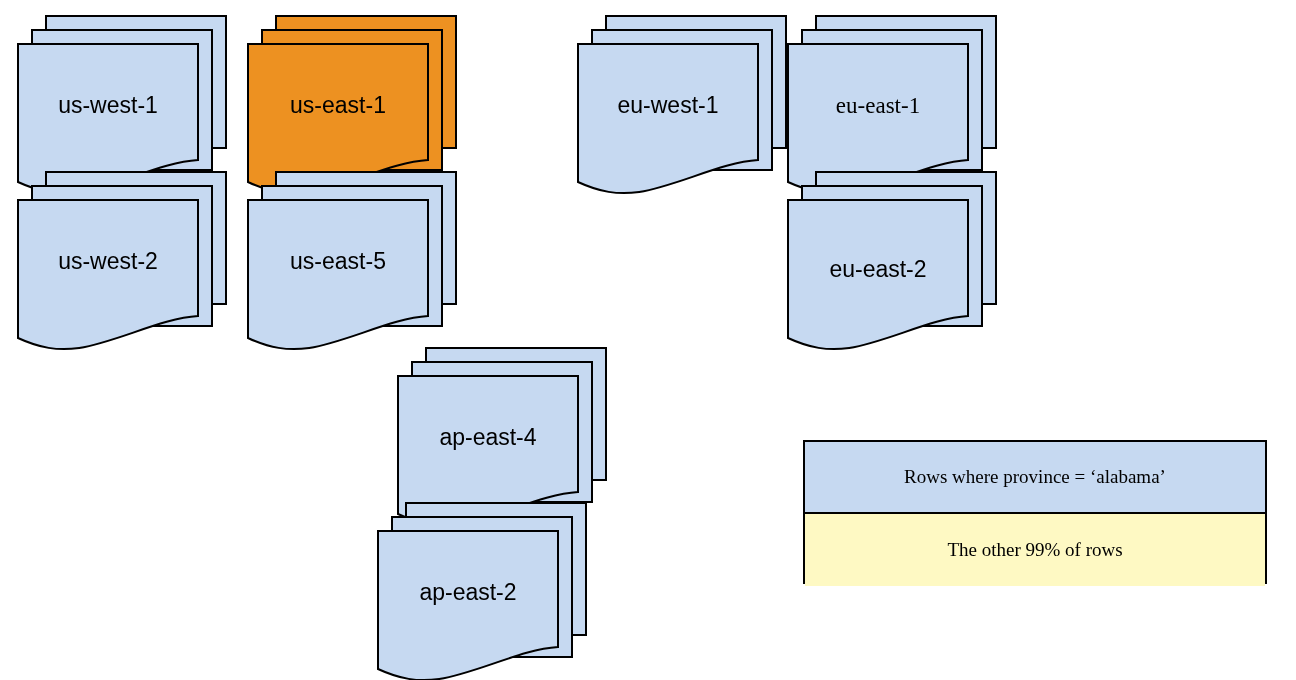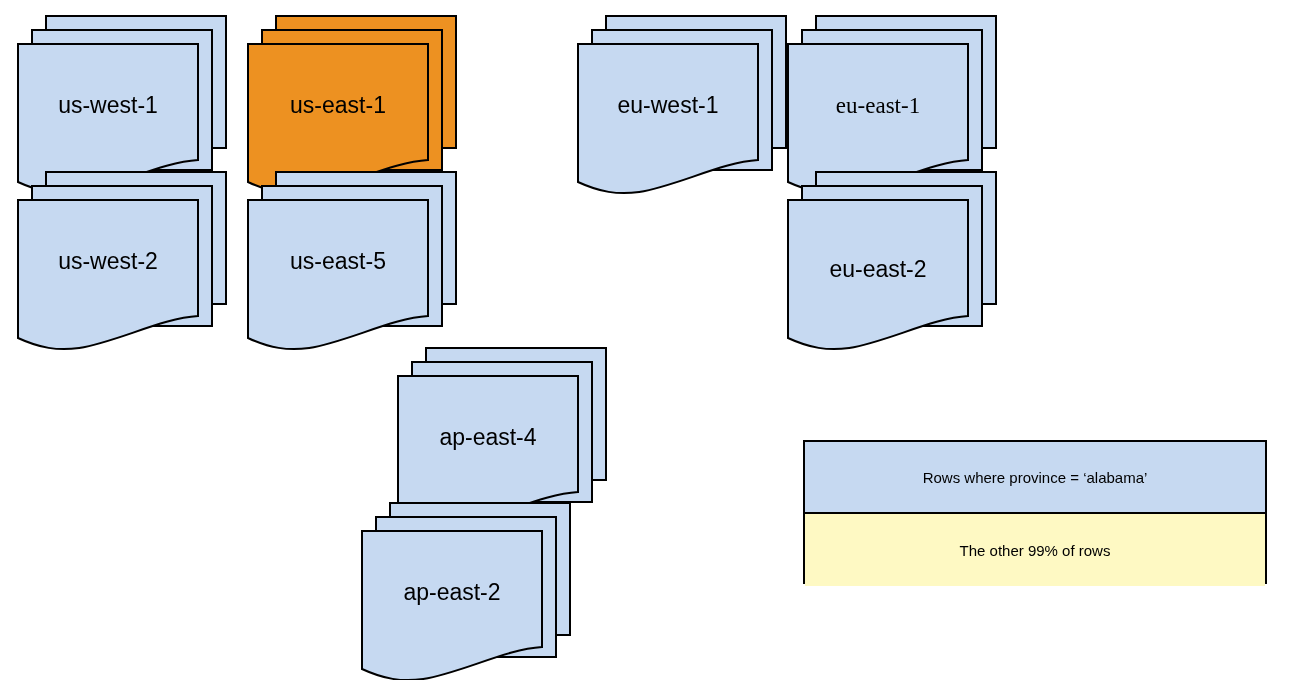--- a/index.html
+++ b/index.html
@@ -42,22 +42,22 @@
   .legend {
     position: absolute;
     box-sizing: border-box;
     border: 2px solid #000000;
   }
   .legend-row {
     box-sizing: border-box;
     display: flex;
     align-items: center;
     justify-content: center;
-    font-family: Liberation Sans, sans-serif;
-    font-size: 15px;
+    font-family: Liberation Serif, serif;
+    font-size: 19px;
     color: #000000;
     white-space: nowrap;
   }
   .legend-row.top {
     border-bottom: 2px solid #000000;
   }
 </style>
 </head>
 <body>
 
@@ -119,21 +119,21 @@
       <div class="stack-label" style="top: 78px; width: 180px; margin-top: 8px;">eu-east-2</div>
     </div>
     <div class="stack" style="left: 398px; top: 348px; width: 208px; height: 178px;">
       <svg width="208" height="178" viewBox="0 0 208 178">
         <path d="M 0 0 L 180 0 L 180 132 L 0 132 Z" transform="translate(28,0)" fill="#c6d9f1" stroke="#000000" stroke-width="2" stroke-linejoin="miter"></path>
         <path d="M 0 0 L 180 0 L 180 140 L 0 140 Z" transform="translate(14,14)" fill="#c6d9f1" stroke="#000000" stroke-width="2" stroke-linejoin="miter"></path>
         <path d="M 0 0 L 180 0 L 180 116 C 144 118 99.00000000000001 142 61.2 148 C 39.6 151 21.599999999999998 148 0 138 Z" transform="translate(0,28)" fill="#c6d9f1" stroke="#000000" stroke-width="2" stroke-linejoin="miter"></path>
       </svg>
       <div class="stack-label" style="top: 78px; width: 180px;">ap-east-4</div>
     </div>
-    <div class="stack" style="left: 362px; top: 503px; width: 208px; height: 178px;">
+    <div class="stack" style="left: 378px; top: 503px; width: 208px; height: 178px;">
       <svg width="208" height="178" viewBox="0 0 208 178">
         <path d="M 0 0 L 180 0 L 180 132 L 0 132 Z" transform="translate(28,0)" fill="#c6d9f1" stroke="#000000" stroke-width="2" stroke-linejoin="miter"></path>
         <path d="M 0 0 L 180 0 L 180 140 L 0 140 Z" transform="translate(14,14)" fill="#c6d9f1" stroke="#000000" stroke-width="2" stroke-linejoin="miter"></path>
         <path d="M 0 0 L 180 0 L 180 116 C 144 118 99.00000000000001 142 61.2 148 C 39.6 151 21.599999999999998 148 0 138 Z" transform="translate(0,28)" fill="#c6d9f1" stroke="#000000" stroke-width="2" stroke-linejoin="miter"></path>
       </svg>
       <div class="stack-label" style="top: 78px; width: 180px;">ap-east-2</div>
     </div>
     <div class="legend" style="left: 803px; top: 440px; width: 464px; height: 144px;">
       <div class="legend-row top" style="height: 72px; background: rgb(198, 217, 241);">
         <span>Rows where province = ‘alabama’</span>

